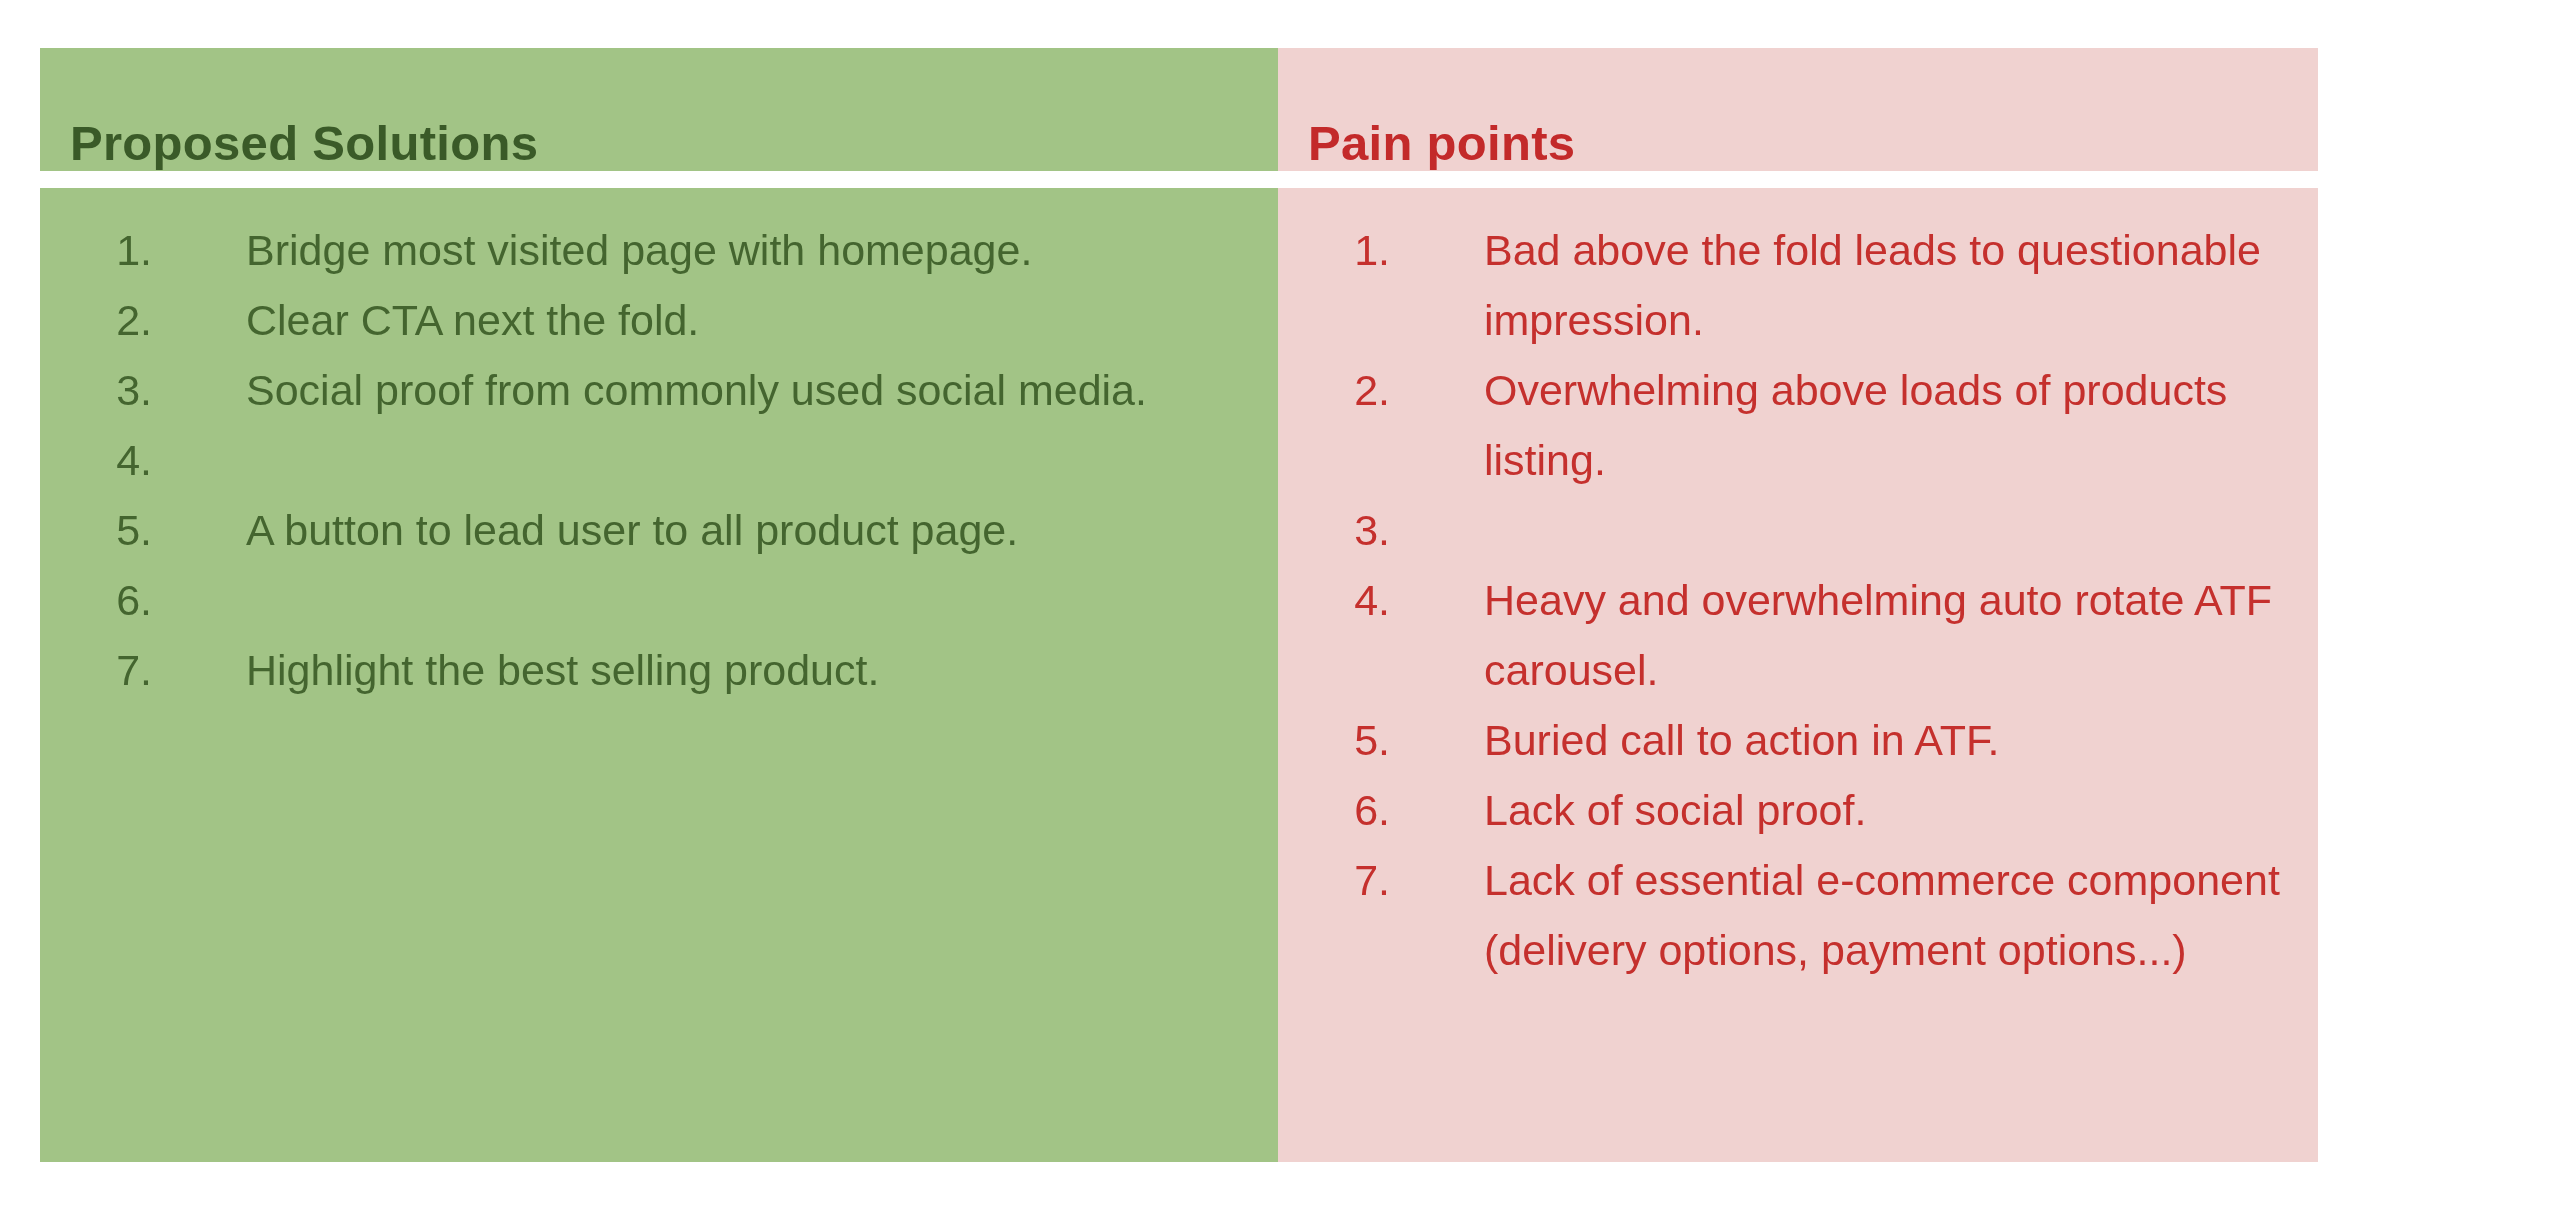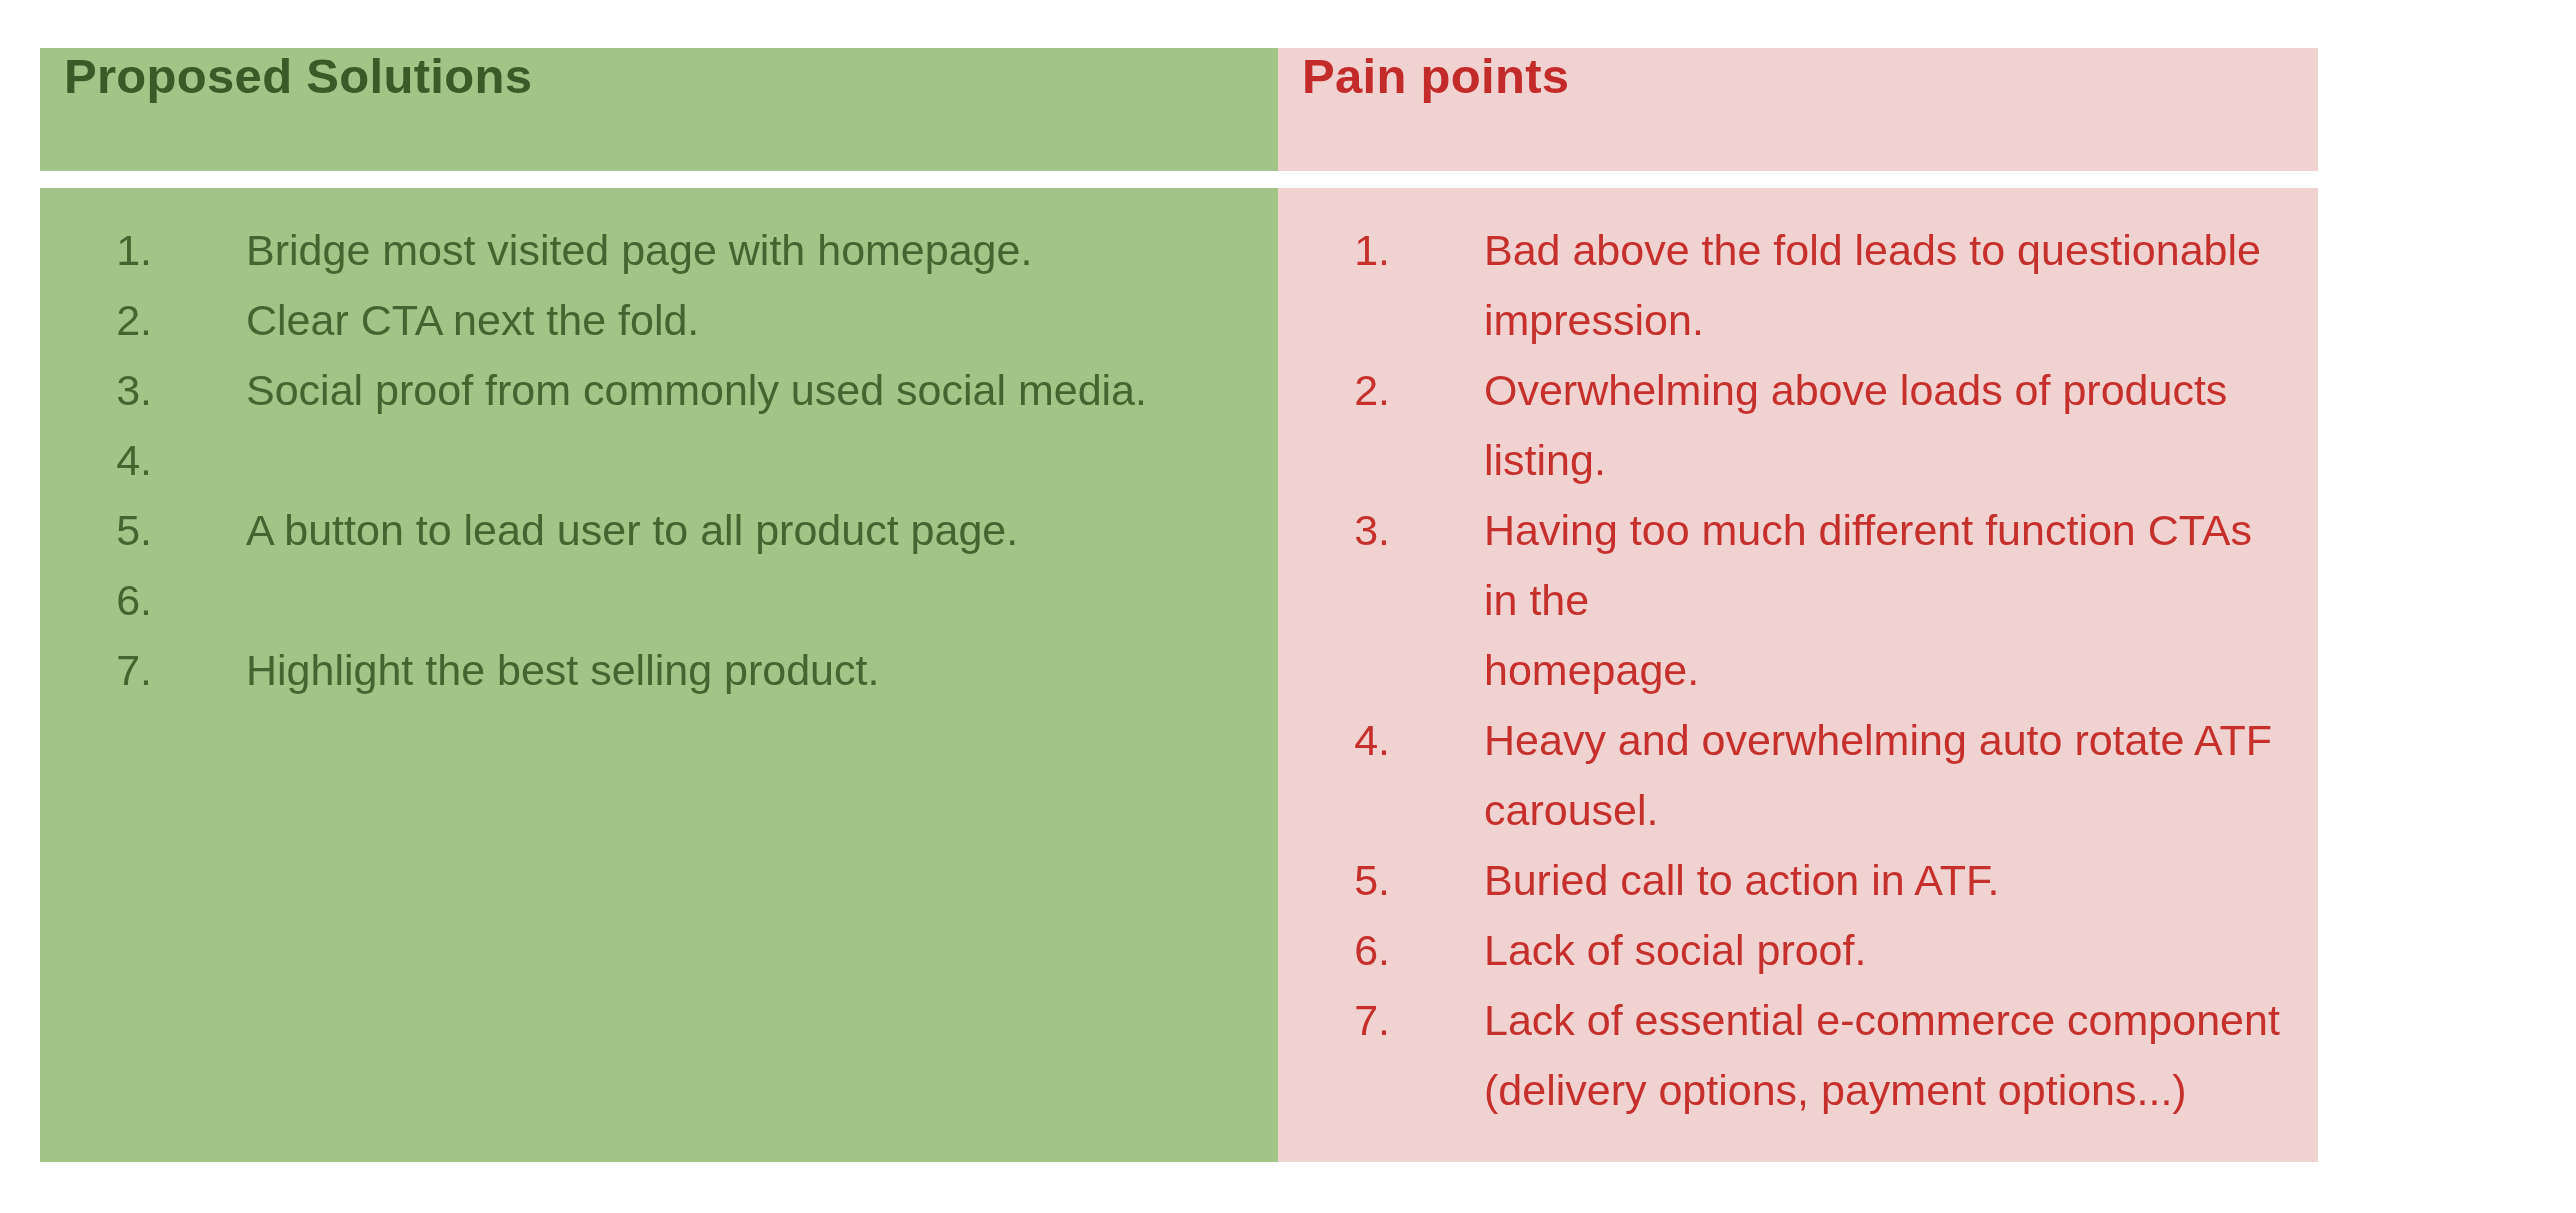--- a/index.html
+++ b/index.html
@@ -18,22 +18,22 @@
     width: 2482px;
   }
   .row { display: flex; width: 100%; }
   .header-row { height: 123px; }
   .gap-row { height: 17px; background: #ffffff; }
   .body-row { height: 974px; }
   .col-left  { width: 1238px; flex: none; }
   .col-right { width: 1040px; flex: none; }
   .header-cell {
     display: flex;
-    align-items: flex-start;
-    padding-left: 24px;
+    align-items: flex-end;
+    padding-left: 30px;
     box-sizing: border-box;
     font-size: 49px;
     font-weight: bold;
     letter-spacing: 0.3px;
   }
   .body-cell {
     box-sizing: border-box;
     padding-top: 26.5px;
     padding-right: 28px;
   }
@@ -110,22 +110,20 @@
             <span class="num">1.</span>
             <span class="item-text">Bad above the fold leads to questionable
 impression.</span>
           </li>
           <li>
             <span class="num">2.</span>
             <span class="item-text">Overwhelming above loads of products listing.</span>
           </li>
           <li>
             <span class="num">3.</span>
-            <span class="item-text">Having too much different function CTAs in the
-homepage.</span>
           </li>
           <li>
             <span class="num">4.</span>
             <span class="item-text">Heavy and overwhelming auto rotate ATF
 carousel.</span>
           </li>
           <li>
             <span class="num">5.</span>
             <span class="item-text">Buried call to action in ATF.</span>
           </li>

